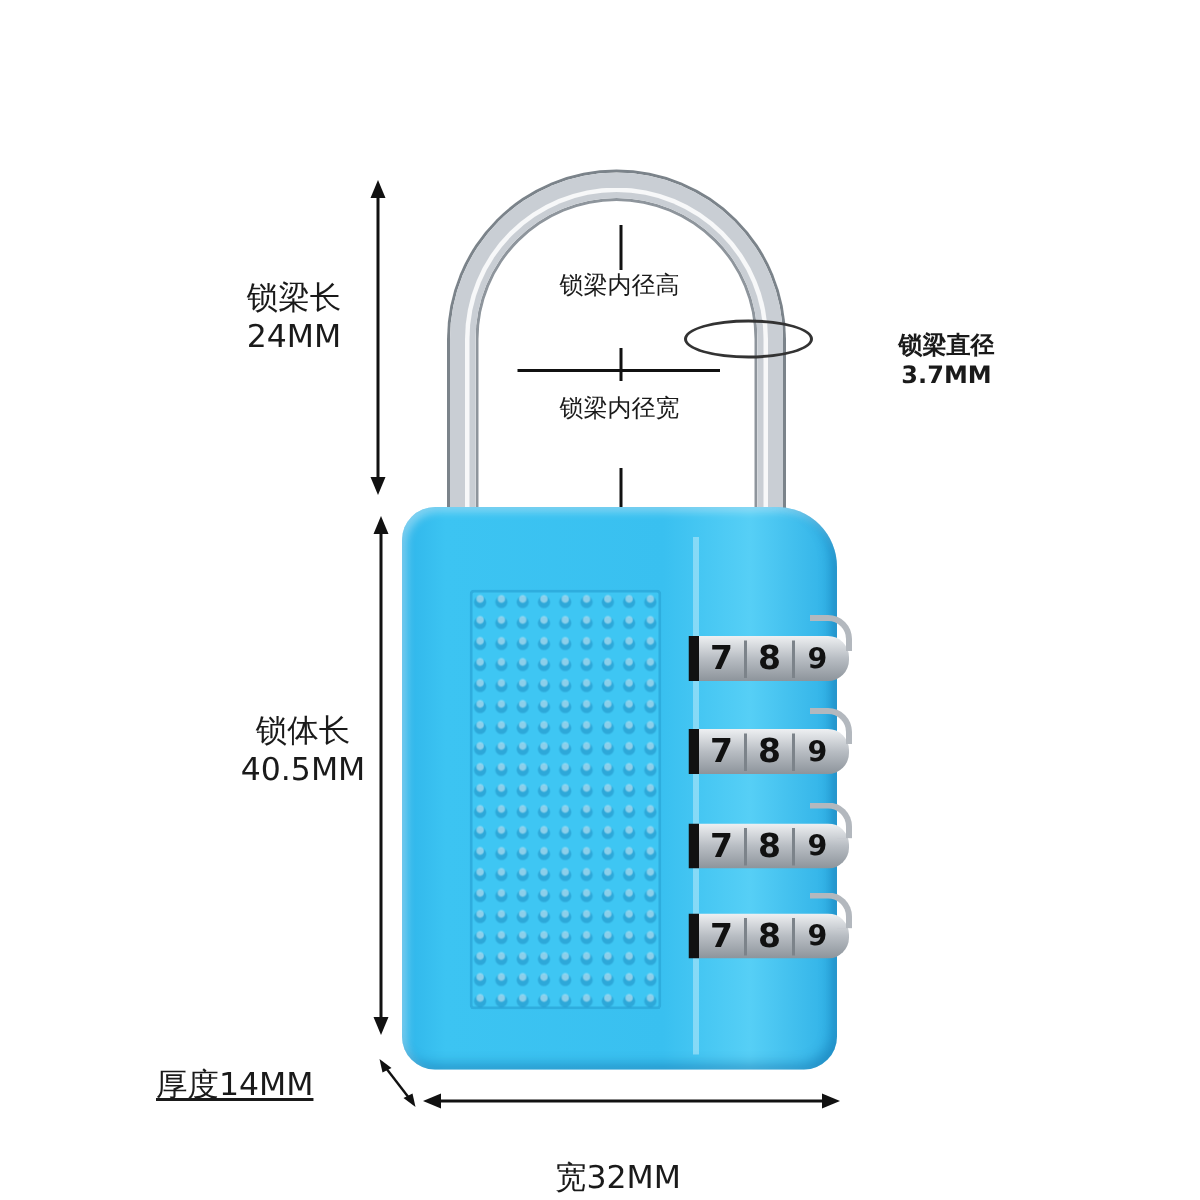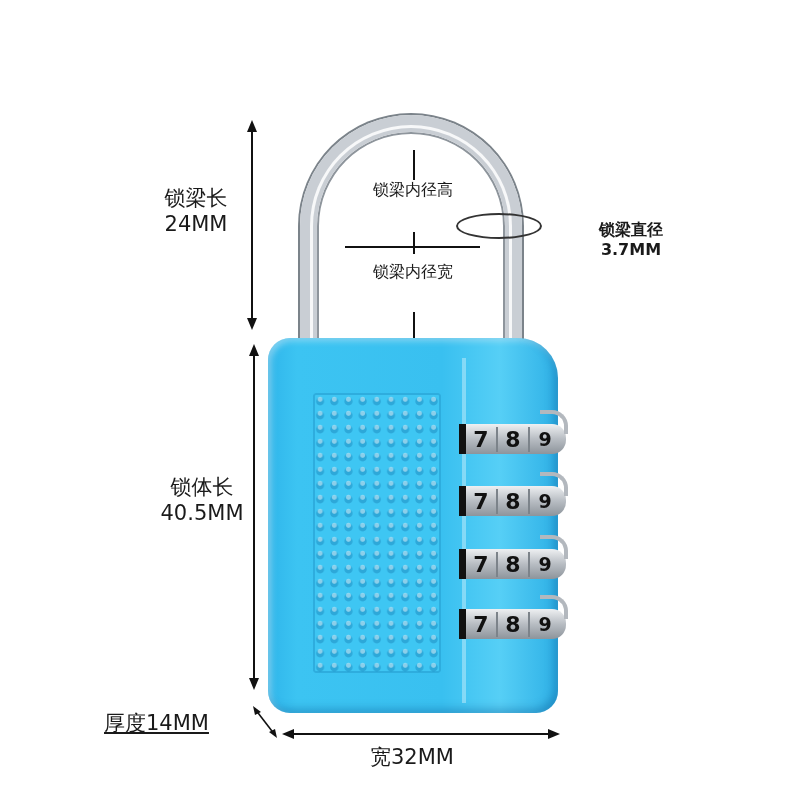--- a/index.html
+++ b/index.html
@@ -139,13 +139,13 @@
   <svg width="30" height="34" viewBox="0 0 30 34">
     <line x1="5" y1="4" x2="25" y2="30" stroke="#111" stroke-width="1.6"></line>
     <polygon points="3,1 11,7 5,10" fill="#111"></polygon>
     <polygon points="27,33 19,27 25,24" fill="#111"></polygon>
   </svg>
 </div>
 
 <div class="hline" style="left:290px; top:733px; width:262px;"></div>
 <div class="arrow-left" style="left:282px; top:729px;"></div>
 <div class="arrow-right" style="left:548px; top:729px;"></div>
-<div class="label lg" style="left:370px; top:744px;">宽32MM</div>
+<div class="label lg" style="left:370px; top:772px;">宽32MM</div>
 
 </body></html>

